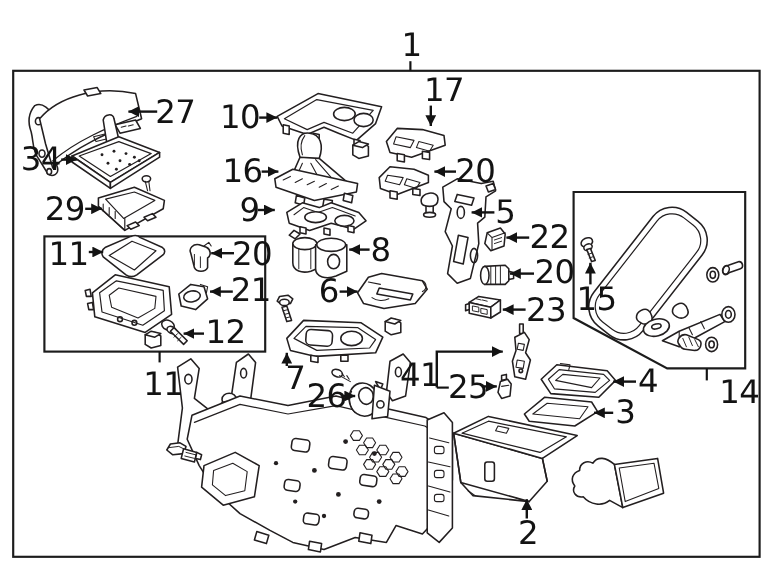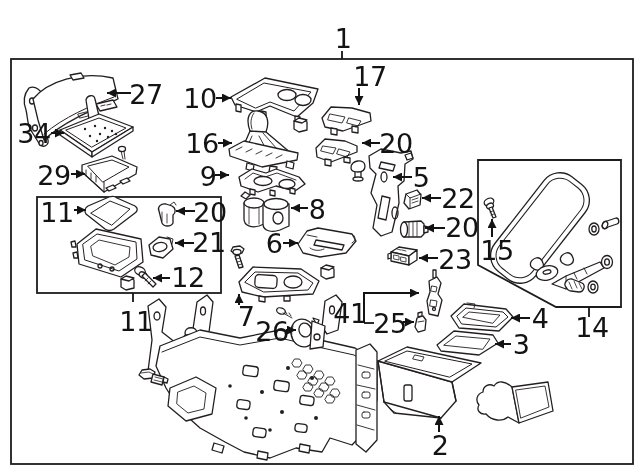--- a/index.html
+++ b/index.html
@@ -414,21 +414,21 @@
   <div class="callout" style="left:540px;top:318px">4</div>
   <div class="callout" style="left:421px;top:177px">5</div>
   <div class="callout" style="left:274px;top:243px">6</div>
   <div class="callout" style="left:246px;top:316px">7</div>
   <div class="callout" style="left:317px;top:209px">8</div>
   <div class="callout" style="left:208px;top:176px">9</div>
   <div class="callout" style="left:200px;top:98px">10</div>
   <div class="callout" style="left:136px;top:321px">11</div>
   <div class="callout" style="left:188px;top:277px">12</div>
   <div class="callout" style="left:57px;top:212px">11</div>
-  <div class="callout" style="left:592px;top:327px">14</div>
+  <div class="callout" style="left:616px;top:327px">14</div>
   <div class="callout" style="left:497px;top:250px">15</div>
   <div class="callout" style="left:202px;top:143px">16</div>
   <div class="callout" style="left:370px;top:76px">17</div>
   <div class="callout" style="left:396px;top:143px">20</div>
   <div class="callout" style="left:210px;top:212px">20</div>
   <div class="callout" style="left:462px;top:227px">20</div>
   <div class="callout" style="left:209px;top:242px">21</div>
   <div class="callout" style="left:458px;top:198px">22</div>
   <div class="callout" style="left:455px;top:259px">23</div>
   <div class="callout" style="left:350px;top:313px">41</div>

